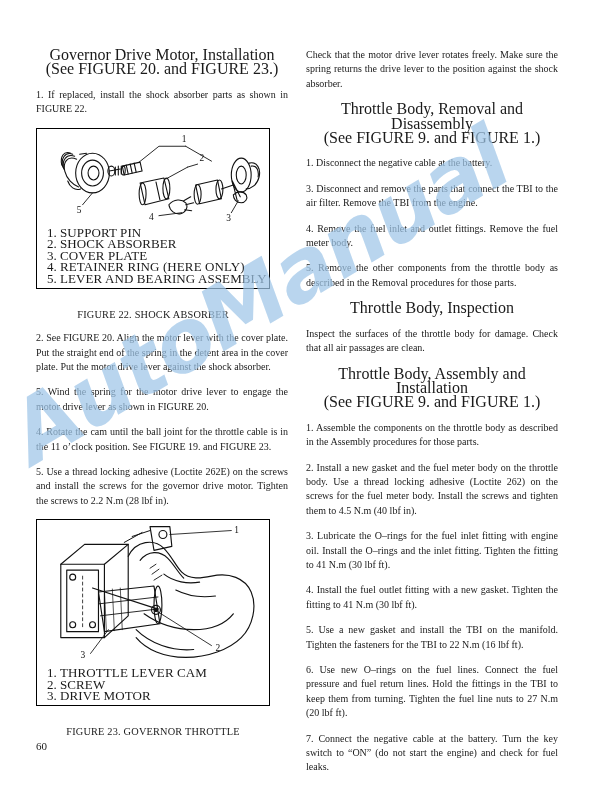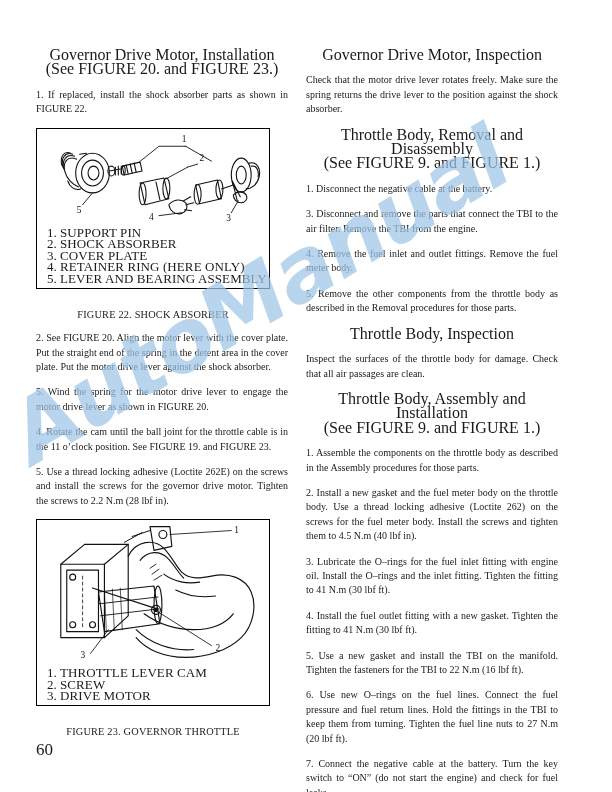--- a/index.html
+++ b/index.html
@@ -112,21 +112,21 @@
     line-height: 12.6px;
     letter-spacing: 0.2px;
   }
   .figure-caption .ln { display: block; text-align: center; }
 
   
   .page-number {
     position: absolute;
     left: 36px;
     top: 740px;
-    font-size: 17px;
+    font-size: 11px;
     z-index: 3;
   }
 </style>
 </head>
 <body>
 
 <div class="page">
 
   <div class="watermark">
     <div class="watermark-text">AutoManual</div>
@@ -296,21 +296,20 @@
         </div>
         <div class="figure-caption">
           <span class="ln">FIGURE 23. GOVERNOR THROTTLE</span>
         </div>
       </div>
 
     </div>
 
     <div class="col col-right">
 
-      <div class="heading">Governor Drive Motor, Inspection</div>
       <p class="para">Check that the motor drive lever rotates freely. Make sure the spring returns the drive lever to the position against the shock absorber.</p>
 
       <div class="heading">
         <span class="ln">Throttle Body, Removal and Disassembly</span>
         <span class="ln">(See FIGURE 9. and FIGURE 1.)</span>
       </div>
 
       <p class="para">1. Disconnect the negative cable at the battery.</p>
       <p class="para">3. Disconnect and remove the parts that connect the TBI to the air filter. Remove the TBI from the engine.</p>
       <p class="para">4. Remove the fuel inlet and outlet fittings. Remove the fuel meter body.</p>

